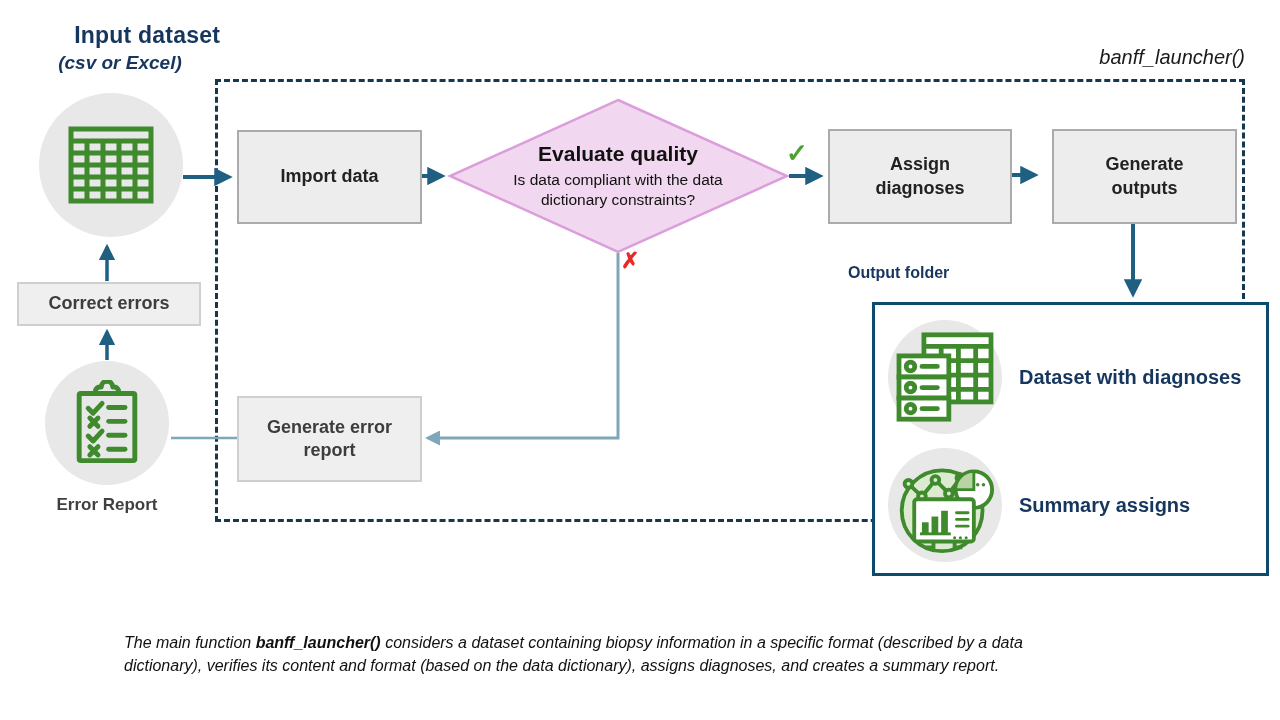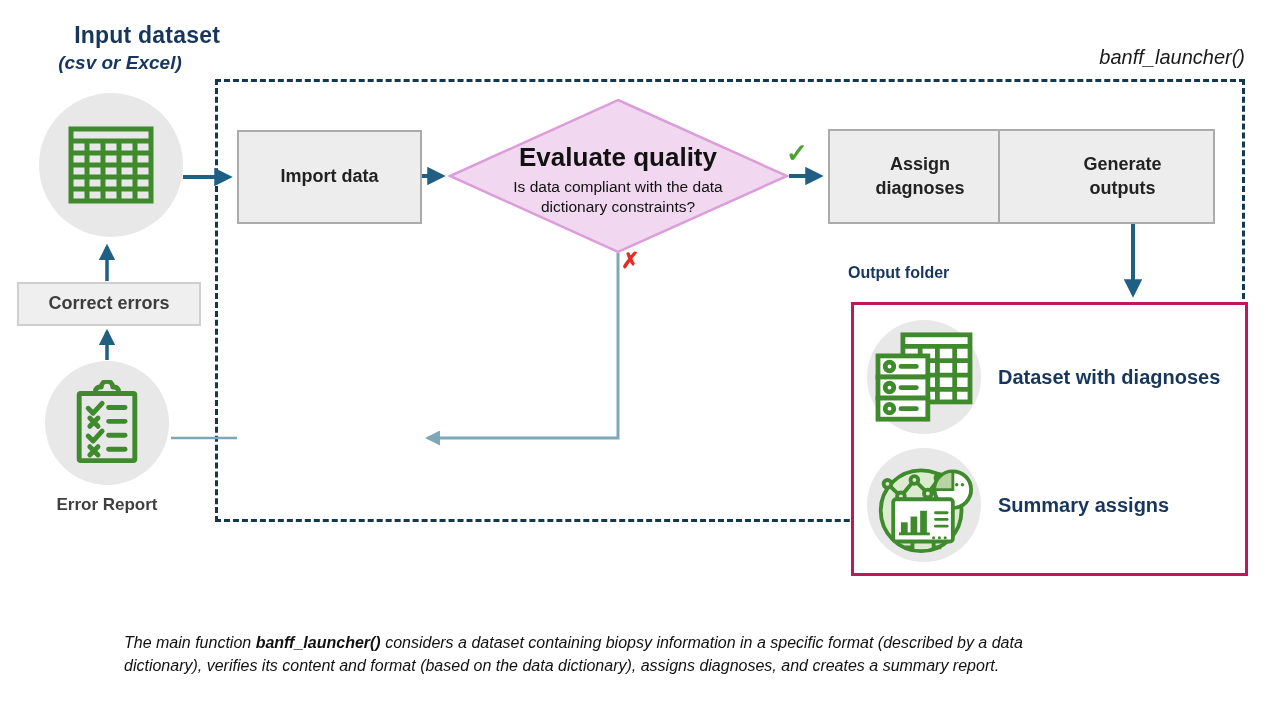--- a/index.html
+++ b/index.html
@@ -20,45 +20,45 @@
   
   .overlay{left:0;top:0;z-index:2;}
 
   
   .node{background:#ededed;border:2px solid #ababab;display:flex;align-items:center;
         justify-content:center;text-align:center;font-weight:700;font-size:18px;
         color:#222;z-index:3;line-height:1.3;}
   .node.light{border-color:#cfcfcf;background:#efefef;color:#3d3d3d;}
   .import-box{left:237px;top:130px;width:181px;height:90px;}
   .assign-box{left:828px;top:129px;width:180px;height:91px;}
-  .outputs-box{left:998px;top:129px;width:181px;height:91px;padding-left:32px;}
+  .outputs-box{left:1052px;top:129px;width:181px;height:91px;}
   .correct-box{left:17px;top:282px;width:180px;height:40px;}
   .generr-box{left:237px;top:396px;width:181px;height:82px;}
   .node .inner{width:130px;}
   .generr-box .inner{width:150px;}
 
   
   .diamond-text{left:468px;top:142px;width:300px;text-align:center;z-index:3;color:#111;}
-  .diamond-text .t{font-size:26px;font-weight:800;}
+  .diamond-text .t{font-size:21px;font-weight:800;}
   .diamond-text .q{font-size:15.5px;margin:4px auto 0;width:262px;line-height:1.32;}
 
   .yes-mark{left:786px;top:138px;font-size:26px;font-weight:800;color:#4ba32e;z-index:3;}
   .no-mark{left:621px;top:248px;font-size:22px;font-weight:800;color:#e92a24;z-index:3;}
 
   
   .icon-circle{border-radius:50%;background:#e8e8e8;display:flex;align-items:center;
                justify-content:center;z-index:3;}
   .input-circle{left:39px;top:93px;width:144px;height:144px;}
   .error-circle{left:45px;top:361px;width:124px;height:124px;}
   .error-label{left:25px;top:495px;width:164px;text-align:center;font-size:17px;
                font-weight:800;color:#404040;z-index:3;}
 
   
   .output-title{left:848px;top:264px;font-size:16px;font-weight:800;color:#17365d;z-index:3;}
-  .output-box{left:851px;top:302px;width:391px;height:268px;border:3px solid #be185d;
+  .output-box{left:872px;top:302px;width:391px;height:268px;border:3px solid #0c4a6e;
               background:#fff;z-index:4;}
   .out-row{position:absolute;left:13px;display:flex;align-items:center;gap:17px;}
   .out-row.r1{top:15px;} .out-row.r2{top:143px;}
   .out-row .icon-circle{position:static;width:114px;height:114px;}
   .out-label{font-size:20px;font-weight:800;color:#17365d;}
 
   
   .caption{left:117px;top:616px;width:970px;font-size:16px;font-style:italic;
            color:#111;line-height:1.42;margin-left:7px;}
   .caption b{font-weight:800;}
@@ -135,20 +135,23 @@
   </div>
 
   <div class="abs node outputs-box">
     <span class="inner">Generate outputs</span>
   </div>
 
   <div class="abs node light correct-box">
     <span>Correct errors</span>
   </div>
 
+  <div class="abs node light generr-box">
+    <span class="inner">Generate error report</span>
+  </div>
 
   <div class="abs icon-circle error-circle">
     <svg width="72" height="86" viewBox="0 0 88 104">
       <g fill="none" stroke="#3f8a2c" stroke-width="6" stroke-linecap="round" stroke-linejoin="round">
         <rect x="10" y="16" width="68" height="82" rx="2"></rect>
         <path d="M30 16 v-3 a5 5 0 0 1 5 -5 h2 a7 7 0 0 1 14 0 h2 a5 5 0 0 1 5 5 v3 z" fill="#e8e8e8"></path>
         <path d="M21 34 l6 6 l11 -12"></path>
         <path d="M23 46 l10 10 M33 46 l-10 10"></path>
         <path d="M21 68 l6 6 l11 -12"></path>
         <path d="M23 81 l10 10 M33 81 l-10 10"></path>

